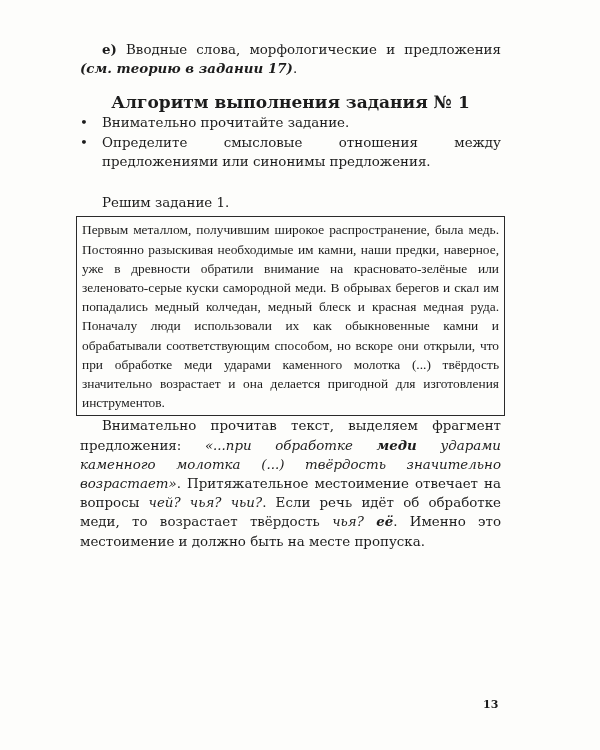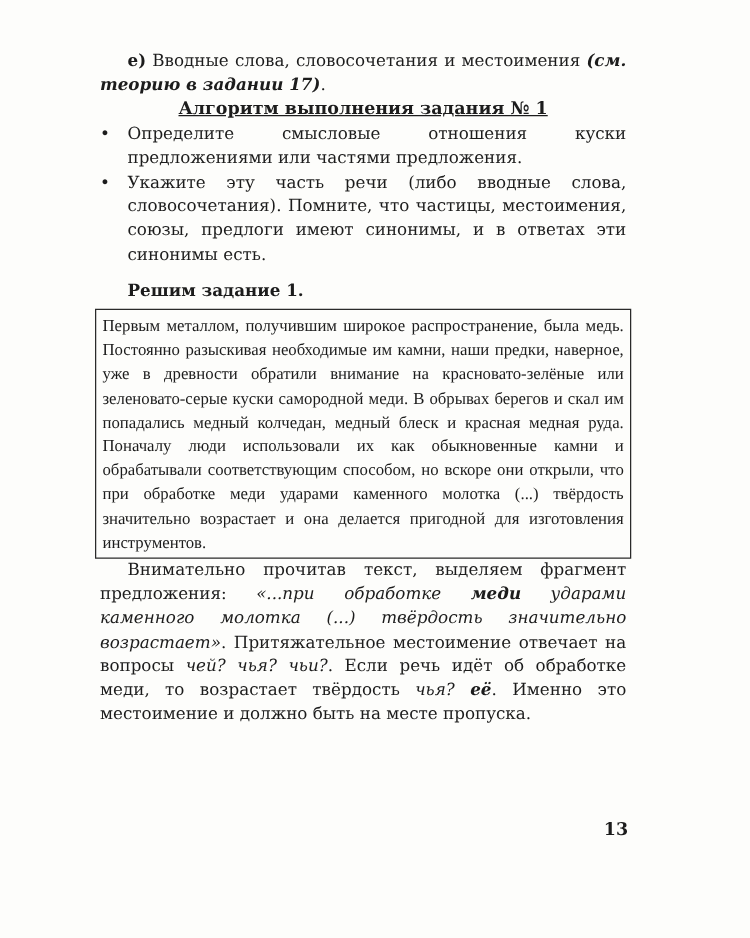--- a/index.html
+++ b/index.html
@@ -20,66 +20,65 @@
     text-align: justify;
   }
   p { margin: 0; }
   .indent { text-indent: 22px; }
   .b { font-weight: bold; }
   .i { font-style: italic; margin-top: 30px; }
   .bi { font-weight: bold; font-style: italic; }
   .heading {
     text-align: center;
     font-weight: bold;
-    margin-top: 0;
-    font-size: 14px;
-    text-decoration: underline;
+    margin-top: 15px;
+    font-size: 17px;
   }
   ul.algo {
     list-style: none;
     margin: 0; padding: 0 0 0 22px;
   }
   ul.algo li {
     position: relative;
     margin: 0 0 1px 0;
   }
   ul.algo li::before {
     content: "•";
     position: absolute;
     left: -22px;
     top: 0;
   }
-  .solve-title { font-weight: bold; margin-top: 10px; }
+  .solve-title { font-weight: normal; margin-top: 22px; }
   .textbox {
     border: 1.3px solid #2a2a2a;
     margin: 4px -4px 0 -4px;
     padding: 3px 5px 3px 5px;
     text-align: justify;
     font-family: Liberation Serif, serif;
   }
   .gap-top { margin-top: 8px; }
   .page-number {
     position: absolute;
-    left: 483px; top: 656px;
+    left: 483px; top: 698px;
     font-weight: bold;
-    font-size: 14px;
+    font-size: 11px;
   }
 </style>
 </head>
 <body>
 
 <div class="page">
 
-  <p class="indent"><span class="b">е)</span><span> Вводные слова, словосочетания и местоимения </span><span class="bi">(см. теорию в задании 17)</span><span>.</span></p>
+  <p class="indent"><span class="b">е)</span><span> Вводные слова, морфологические и предложения </span><span class="bi">(см. теорию в задании 17)</span><span>.</span></p>
 
   <p class="heading">Алгоритм выполнения задания № 1</p>
 
   <ul class="algo">
-    <li>Определите смысловые отношения куски предложениями или частями предложения.</li>
-    <li>Укажите эту часть речи (либо вводные слова, словосочетания). Помните, что частицы, местоимения, союзы, предлоги имеют синонимы, и в ответах эти синонимы есть.</li>
+    <li>Внимательно прочитайте задание.</li>
+    <li>Определите смысловые отношения между предложениями или синонимы предложения.</li>
   </ul>
 
   <p class="solve-title indent">Решим задание 1.</p>
 
   <div class="textbox">
     <p>Первым металлом, получившим широкое распространение, была медь. Постоянно разыскивая необходимые им камни, наши предки, наверное, уже в древности обратили внимание на красновато-зелёные или зеленовато-серые куски самородной меди. В обрывах берегов и скал им попадались медный колчедан, медный блеск и красная медная руда. Поначалу люди использовали их как обыкновенные камни и обрабатывали соответствующим способом, но вскоре они открыли, что при обработке меди ударами каменного молотка (...) твёрдость значительно возрастает и она делается пригодной для изготовления инструментов.</p>
   </div>
 
 
   <p class="indent"><span>Внимательно прочитав текст, выделяем фрагмент предложения: </span><span class="i">«...при обработке </span><span class="bi">меди</span><span class="i"> ударами каменного молотка (...) твёрдость значительно возрастает»</span><span>. Притяжательное местоимение отвечает на вопросы </span><span class="i">чей? чья? чьи?</span><span>. Если речь идёт об обработке меди, то возрастает твёрдость </span><span class="i">чья?</span> <span class="bi">её</span><span>. Именно это местоимение и должно быть на месте пропуска.</span></p>

